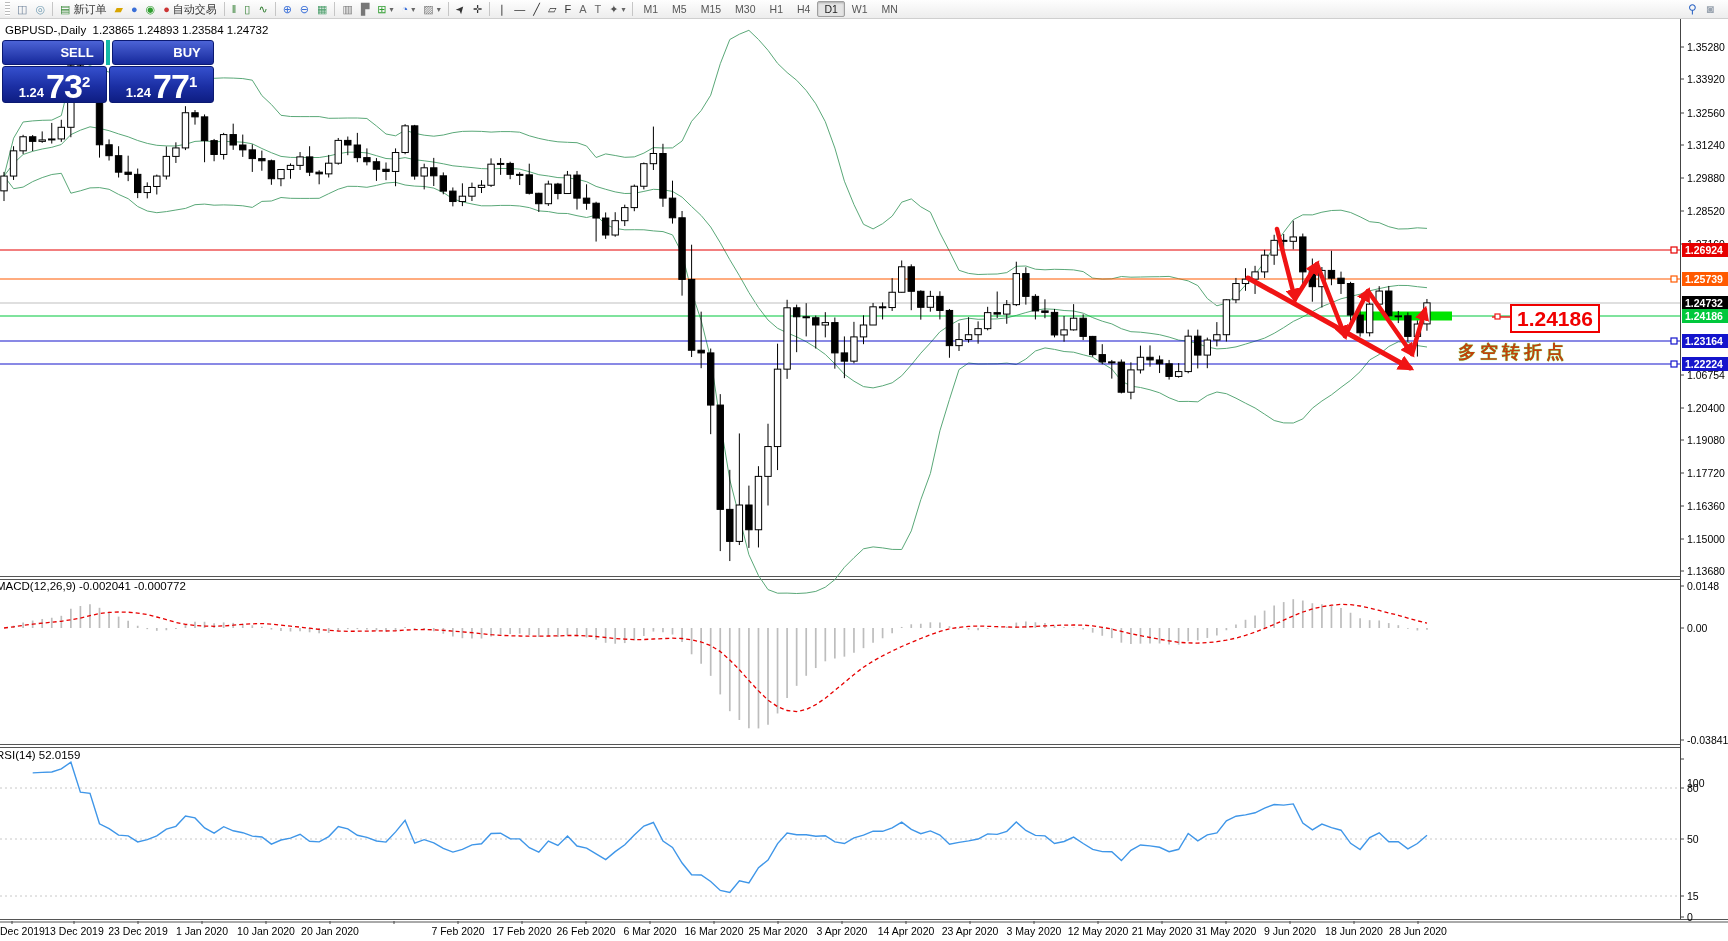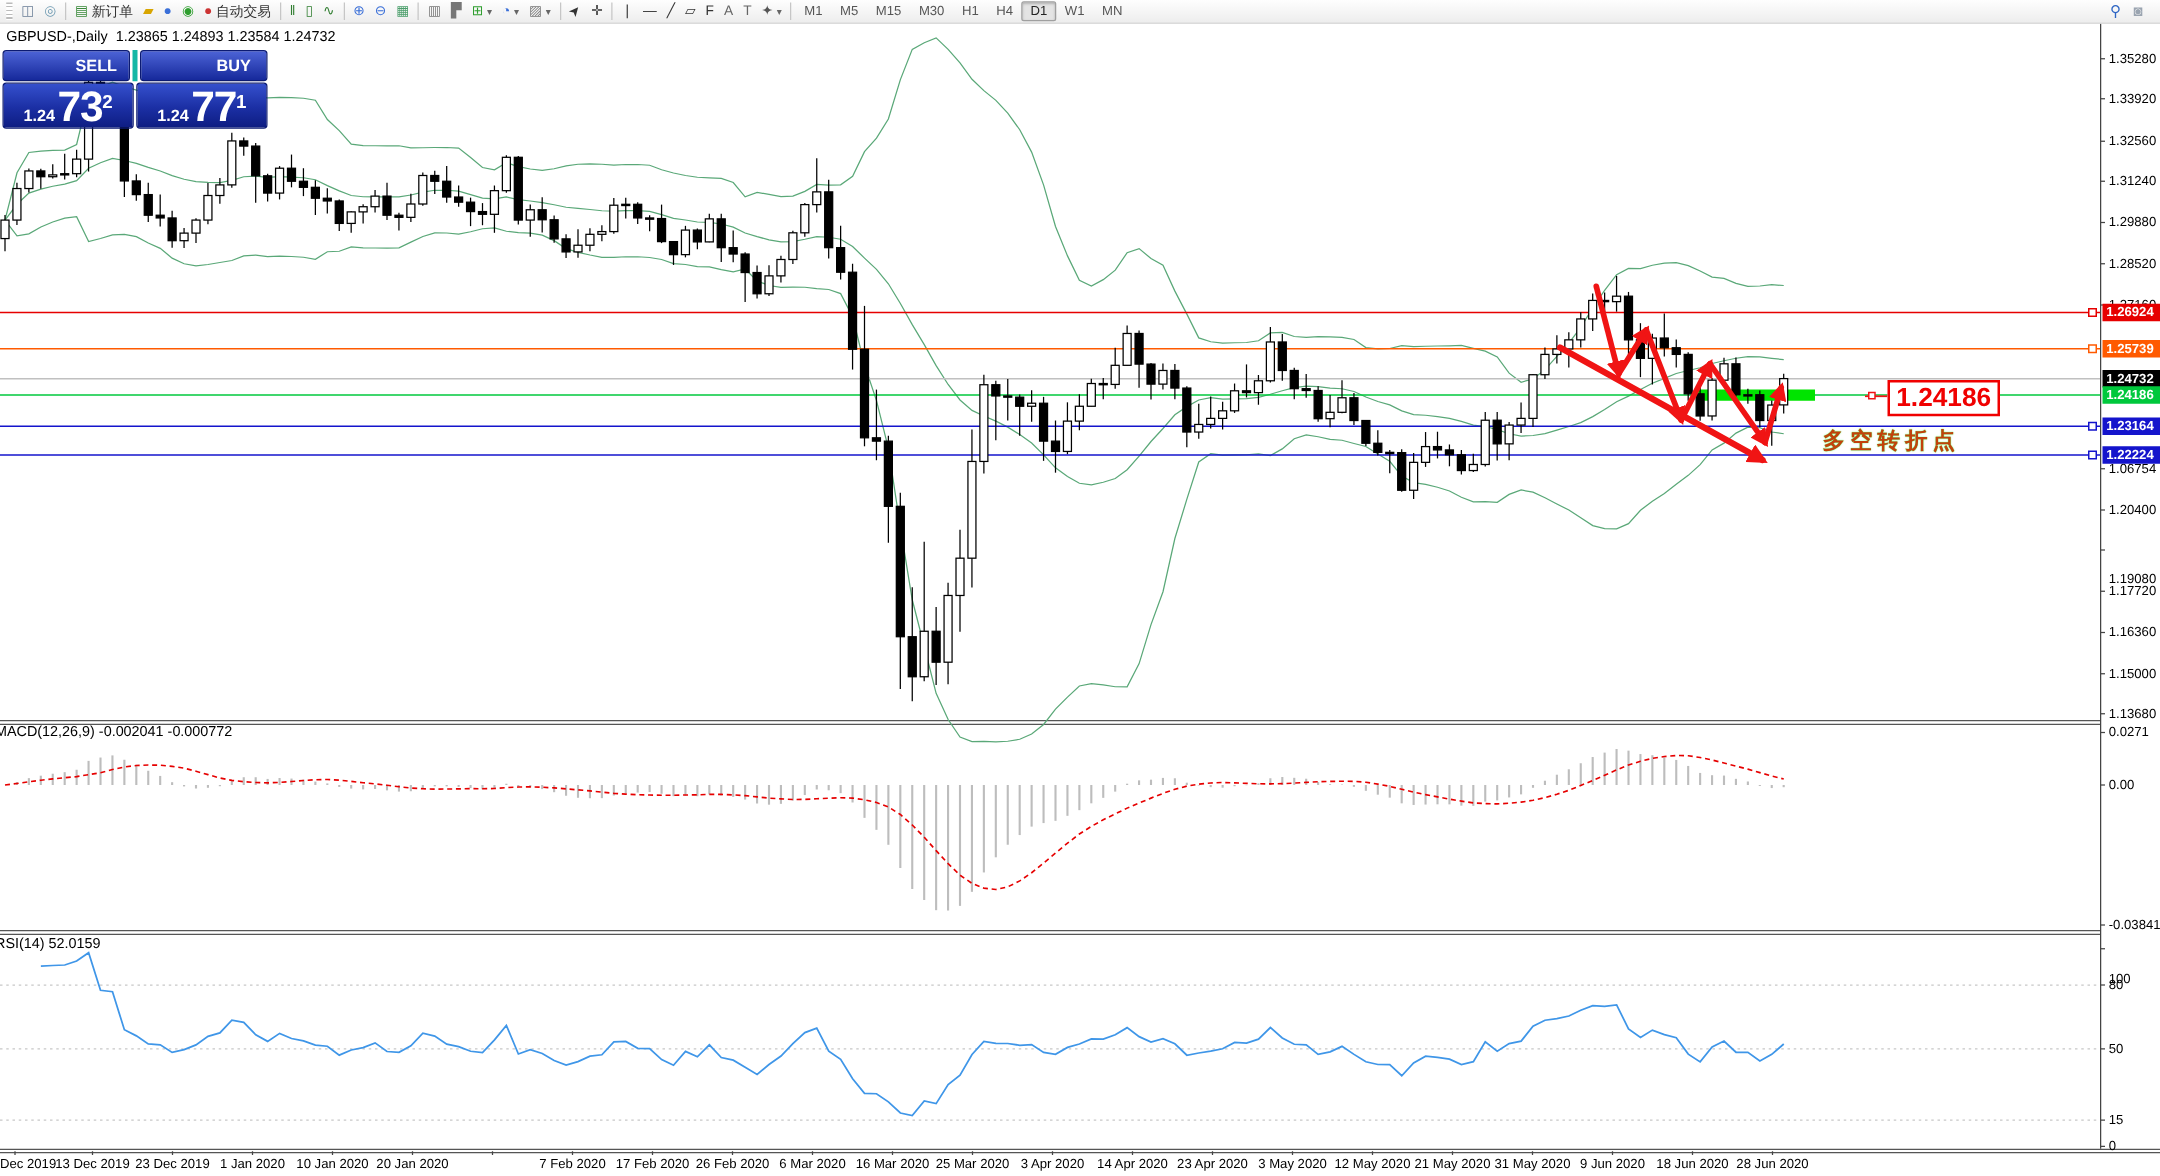--- a/index.html
+++ b/index.html
@@ -740,26 +740,26 @@
   <div id="axis-layer">
       <div class="tick" style="top: 47px;">1.35280</div>
       <div class="tick" style="top: 79px;">1.33920</div>
       <div class="tick" style="top: 113px;">1.32560</div>
       <div class="tick" style="top: 145px;">1.31240</div>
       <div class="tick" style="top: 178px;">1.29880</div>
       <div class="tick" style="top: 211px;">1.28520</div>
       <div class="tick" style="top: 244px;">1.27160</div>
       <div class="tick" style="top: 375px;">1.06754</div>
       <div class="tick" style="top: 408px;">1.20400</div>
-      <div class="tick" style="top: 463px;">1.19080</div>
+      <div class="tick" style="top: 440px;">1.19080</div>
       <div class="tick" style="top: 473px;">1.17720</div>
       <div class="tick" style="top: 506px;">1.16360</div>
       <div class="tick" style="top: 539px;">1.15000</div>
       <div class="tick" style="top: 571px;">1.13680</div>
-      <div class="tick" style="top: 586px;">0.0271</div>
+      <div class="tick" style="top: 586px;">0.0148</div>
       <div class="tick" style="top: 628px;">0.00</div>
       <div class="tick" style="top: 740px;">-0.038415</div>
       <div class="tick" style="top: 759px; margin-top: 24px;">100</div>
       <div class="tick" style="top: 788px;">80</div>
       <div class="tick" style="top: 839px;">50</div>
       <div class="tick" style="top: 896px;">15</div>
       <div class="tick" style="top: 917px;">0</div>
       <div class="chip" style="top: 250px; background: rgb(230, 0, 0);">1.26924</div>
       <div class="chip" style="top: 279px; background: rgb(255, 90, 0);">1.25739</div>
       <div class="chip" style="top: 303px; background: rgb(0, 0, 0);">1.24732</div>

